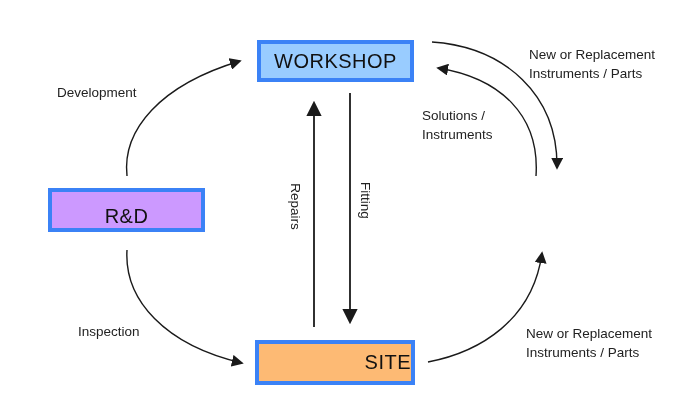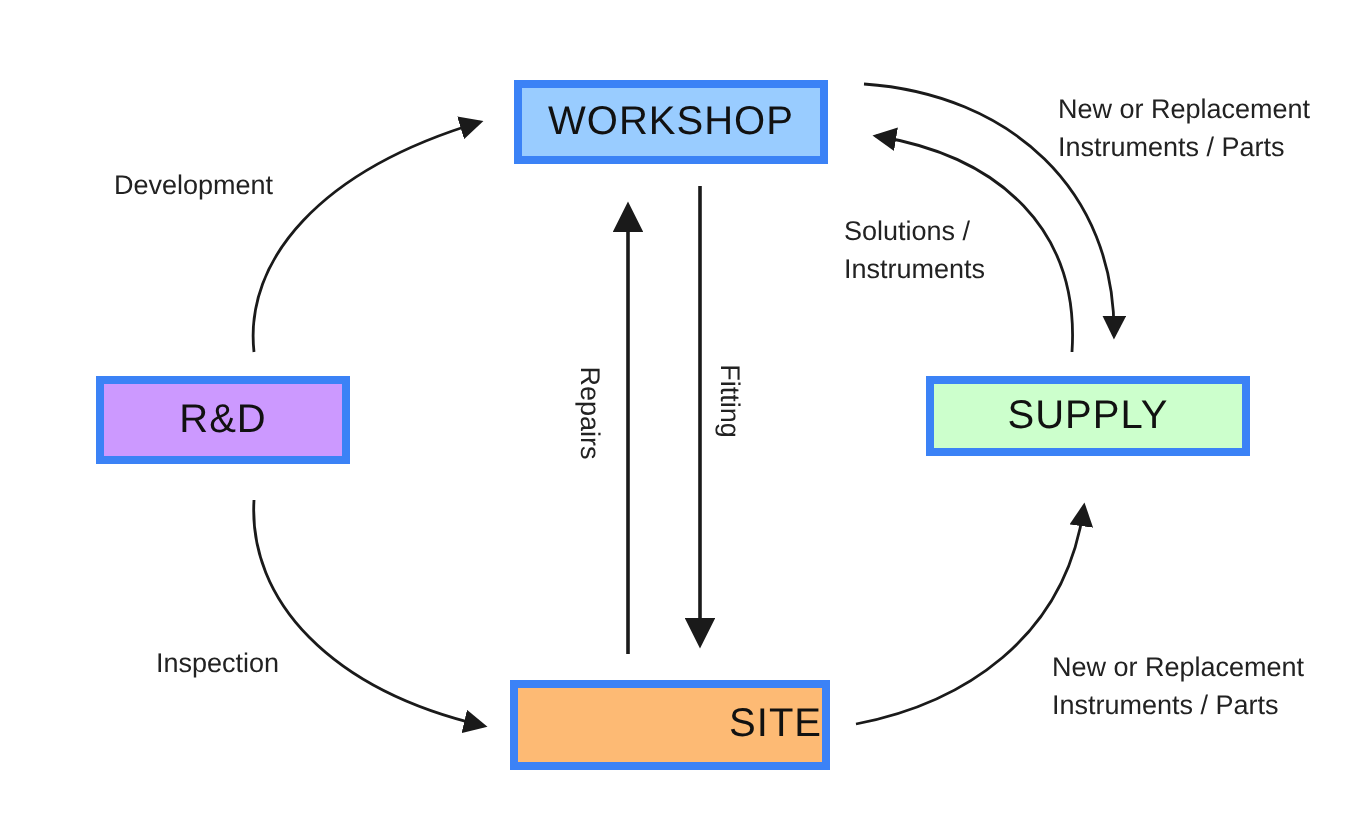--- a/index.html
+++ b/index.html
@@ -9,21 +9,21 @@
   }
   .arrows{position:absolute;left:0;top:0;width:680px;height:410px;}
   .arrows path.edge{fill:none;stroke:#1a1a1a;stroke-width:1.4;}
   .arrows path.edge.thick{stroke-width:1.8;}
   .node{
     position:absolute;display:flex;align-items:center;justify-content:center;
     border:4px solid #3b82f6;box-sizing:border-box;
     font-size:20px;letter-spacing:0.5px;color:#111;
   }
   .node-workshop{left:257px;top:40px;width:157px;height:42px;}
-  .node-rd{left:48px;top:188px;width:127px;height:44px;}
+  .node-rd{left:48px;top:188px;width:157px;height:44px;align-items:flex-end;}
   .node-supply{left:463px;top:188px;width:162px;height:40px;}
   .node-site{left:255px;top:340px;width:160px;height:45px;}
   .lbl{position:absolute;font-size:13.5px;line-height:19px;color:#222;white-space:nowrap;}
   .lbl-development{left:57px;top:83px;text-align:center;}
   .lbl-solutions{left:78px;top:322px;}
   .lbl-inspection{left:422px;top:106px;}
   .lbl-new-top{left:529px;top:45px;}
   .lbl-new-bottom{left:526px;top:324px;}
   .rot{
     position:absolute;width:64px;height:17px;text-align:center;
@@ -53,23 +53,20 @@
   </svg>
 
   <div class="node node-workshop" style="background-color: rgb(153, 204, 255);">
     <span>WORKSHOP</span>
   </div>
 
   <div class="node node-rd" style="background-color: rgb(204, 153, 255);">
     <span>R&amp;D</span>
   </div>
 
-  <div class="node node-supply" style="background-color: rgb(204, 255, 204);">
-    <span>SUPPLY</span>
-  </div>
 
   <div class="node node-site" style="background-color: #fdba74; justify-content: flex-end;">
     <span>SITE</span>
   </div>
 
   <div class="lbl lbl-development">Development</div>
 
   <div class="lbl lbl-solutions">Inspection</div>
 
   <div class="lbl rot lbl-repairs">Repairs</div>

